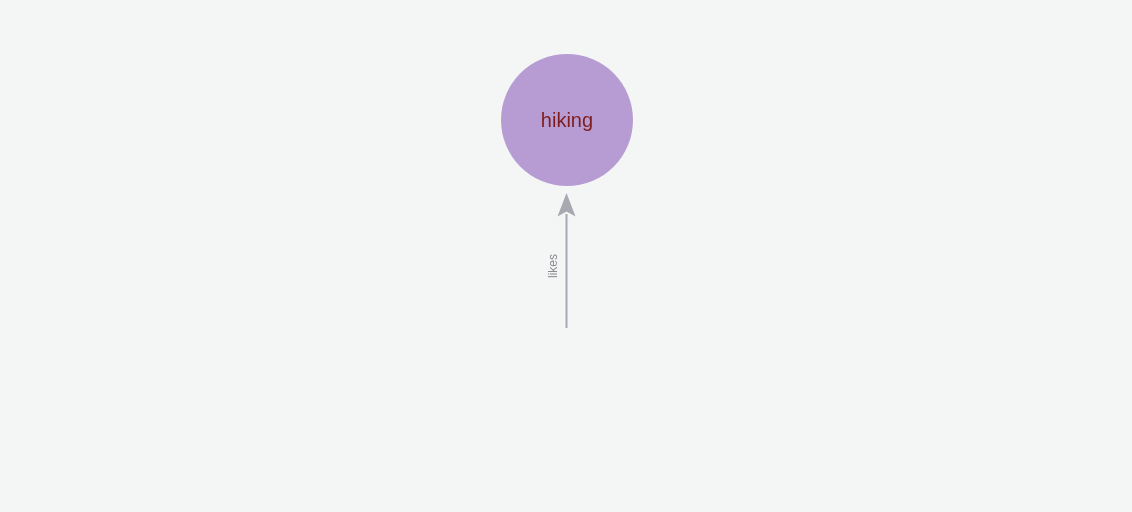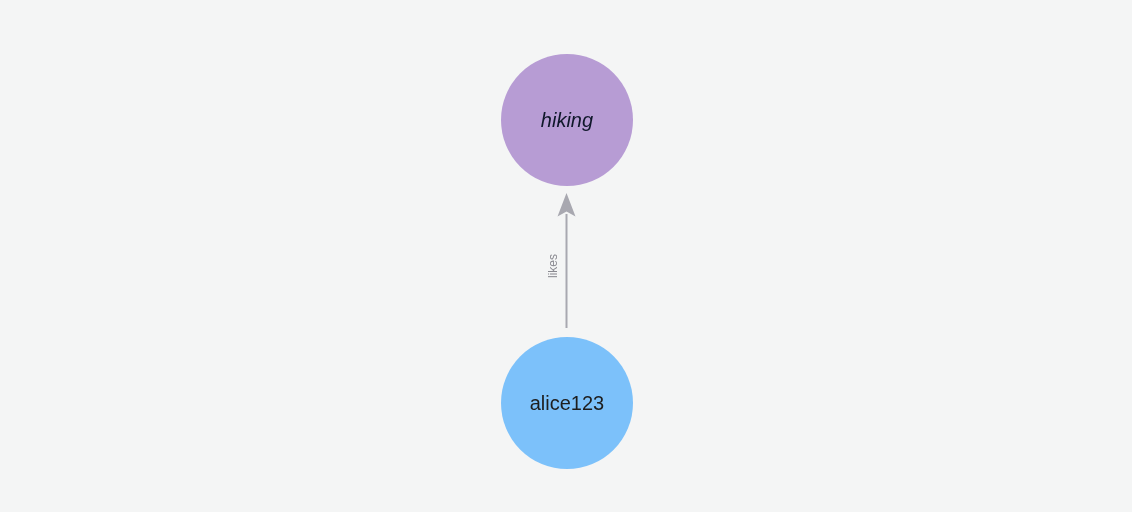--- a/index.html
+++ b/index.html
@@ -74,21 +74,18 @@
 
 <div class="graph-canvas" style="background-color: rgb(244, 245, 245);">
 
   <svg class="edge-layer" viewBox="0 0 1132 512" xmlns="http://www.w3.org/2000/svg">
     <line x1="566.5" y1="328" x2="566.5" y2="214" stroke-width="2" style="stroke: rgb(168, 168, 176);"></line>
     <polygon points="566.5,193 557.5,216.5 566.5,211.5 575.5,216.5" style="fill: rgb(168, 168, 176);"></polygon>
   </svg>
 
   <div class="edge-label" style="color: rgb(138, 138, 145);">likes</div>
 
-  <div class="node node-hiking" style="background-color: rgb(183, 156, 212); color: #0f172a; font-style: italic;">
+  <div class="node node-hiking" style="background-color: rgb(183, 156, 212); color: #7f1d1d;">
     <span class="node-label">hiking</span>
   </div>
 
-  <div class="node node-alice123" style="background-color: rgb(124, 193, 250); color: rgb(30, 30, 30);">
-    <span class="node-label">alice123</span>
-  </div>
 
 </div>
 
 </body></html>

